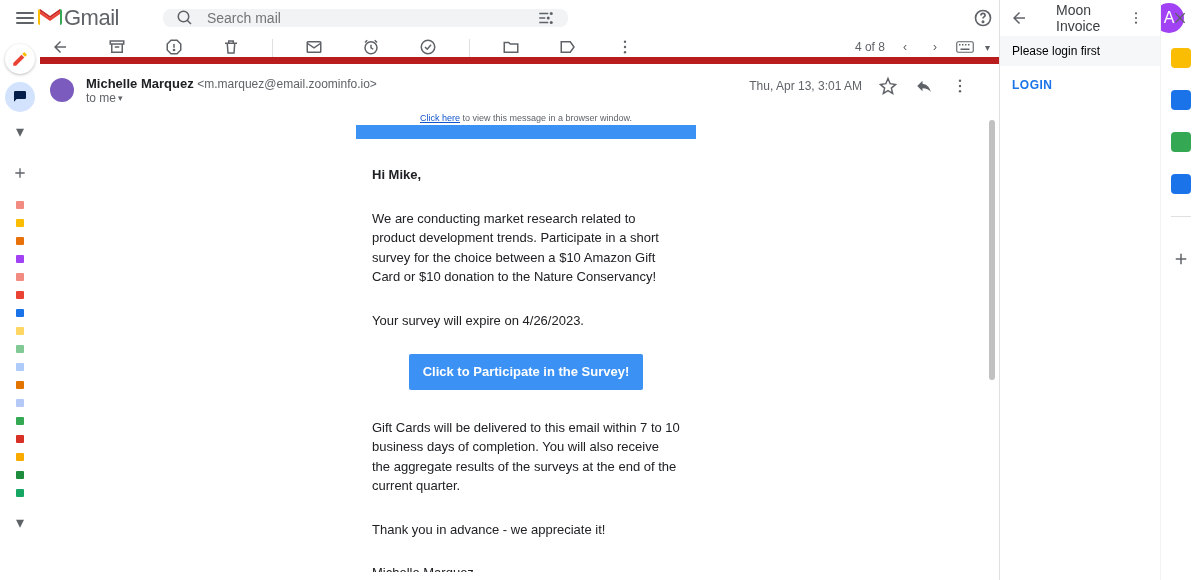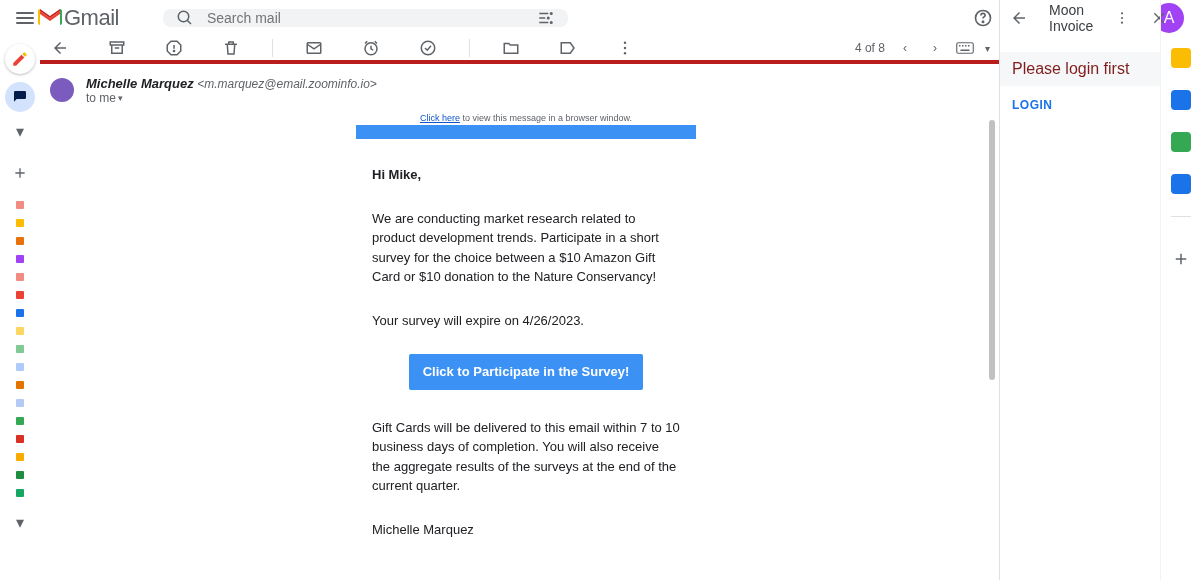--- a/index.html
+++ b/index.html
@@ -21,51 +21,51 @@
 .avatar { width:30px; height:30px; border-radius:50%; background:#a142f4; color:#fff; display:flex; align-items:center; justify-content:center; font-weight:500; }
 
 
 .left-rail { position:absolute; left:0; top:36px; bottom:0; width:40px; background:#fff; display:flex; flex-direction:column; align-items:center; padding-top:8px; gap:8px; }
 .compose-btn { width:30px; height:30px; border-radius:50%; background:#fff; box-shadow:0 1px 3px rgba(0,0,0,.25); display:flex; align-items:center; justify-content:center; }
 .inbox-pill { background:#d3e3fd; width:30px; height:30px; border-radius:50%; display:flex; align-items:center; justify-content:center; }
 .rail-expand { margin-top:2px; color:#5f6368; }
 .label-dot { width:8px; height:8px; border-radius:1px; margin-top:10px; }
 
 
-.conv-toolbar { position:absolute; left:40px; right:200px; top:36px; height:28px; background:#fff; border-bottom:4px solid #b91c1c; display:flex; align-items:center; padding:0 10px; gap:37px; color:#5f6368; }
+.conv-toolbar { position:absolute; left:40px; right:200px; top:36px; height:28px; background:#fff; border-bottom:7px solid #b91c1c; display:flex; align-items:flex-end; padding:0 10px; gap:37px; color:#5f6368; }
 .conv-toolbar .sep { width:1px; height:18px; background:#e0e0e0; margin:0 -6px; }
 .pager { margin-left:auto; display:flex; align-items:center; gap:10px; font-size:12px; }
 
 
 .msg-pane { position:absolute; left:40px; right:200px; top:64px; bottom:8px; overflow:auto; background:#fff; }
 .msg-scroll-thumb { position:absolute; right:10px; width:6px; top:120px; height:260px; background:#c1c1c1; border-radius:3px; }
 
 .sender-row { display:flex; align-items:flex-start; padding:12px 30px 4px 10px; gap:12px; }
 .sender-avatar { width:24px; height:24px; border-radius:50%; background:#7b5bbd; margin-top:2px; }
 .sender-info { display:flex; flex-direction:column; }
-.sender-name { font-size:13px;font-style:italic; }
+.sender-name { font-size:13px; }
 .sender-name b { font-weight:700; color:#202124; }
 .sender-addr { color:#5f6368; font-weight:400; font-size:12px; }
 .to-line { color:#5f6368; font-size:12px; display:flex; align-items:center; gap:2px; }
 .msg-meta { margin-left:auto; display:flex; align-items:center; gap:16px; color:#5f6368; font-size:12px; }
 
 
 .body-wrap { margin:0 28px 0 40px; }
 .view-link-row { font-size:9px; color:#5f6368; text-align:center; padding:4px 0 2px; }
 .view-link-row a { color:#1155cc;margin-top:8px; }
 .hero-bar { height:14px; background:#3b92f4; margin:0 auto; width:340px; }
 .content-col { width:340px; margin:0 auto; padding:26px 16px 16px; font-size:13px; color:#202124; line-height:1.5; }
 .content-col p { margin-bottom:24px; }
 .cta { display:block; width:fit-content; margin:4px auto 28px; background:#3b92f4; color:#fff; font-weight:700; font-size:13px; padding:8px 14px; border-radius:2px; text-align:center; }
 
 
 .side-panel { position:absolute; right:40px; top:0; bottom:0; width:160px; background:#fff; box-shadow:-1px 0 0 #e0e0e0; display:flex; flex-direction:column; }
-.sp-header { height:36px; display:flex; align-items:center; padding:0 10px; gap:21px; }
+.sp-header { height:36px; display:flex; align-items:center; padding:0 10px; gap:28px; }
 .sp-title { font-size:14px; color:#3c4043; flex:1; }
-.sp-subhead { background:#f6f7f9; padding:8px 12px; font-size:16px; color:#7f1d1d;margin-top:16px; }
+.sp-subhead { background:#f6f7f9; padding:8px 12px; font-size:12px; color:#000000; }
 .sp-login { color:#1a73e8; font-size:12px; font-weight:700; padding:12px; letter-spacing:.5px; }
 
 
 .addon-rail { position:absolute; right:0; top:0; bottom:0; width:40px; border-left:1px solid #f1f3f4; display:flex; flex-direction:column; align-items:center; padding-top:48px; gap:24px; }
 .addon-icon { width:20px; height:20px; border-radius:4px; }
 .addon-divider { width:20px; height:1px; background:#e0e0e0; margin-top:4px; }
 
 svg { display:block; }
 </style>
 </head>
@@ -261,33 +261,54 @@
 <div class="msg-pane">
   <div class="sender-row">
     <div class="sender-avatar"></div>
     <div class="sender-info">
       <span class="sender-name"><b>Michelle Marquez</b> <span class="sender-addr">&lt;m.marquez@email.zoominfo.io&gt;</span></span>
       <span class="to-line">
           <span>to me</span> 
           <span style="font-size:9px">▾</span>
         </span>
     </div>
+    <div class="msg-meta">
+      <span>Thu, Apr 13, 3:01 AM</span>
+      <span class="icon">
+          <svg width="18" height="18" viewBox="0 0 24 24" fill="none" stroke="#5f6368" stroke-width="2">
+            <path d="M12 2l2.9 6.9L22 10l-5.5 4.8L18.2 22 12 18.3 5.8 22l1.7-7.2L2 10l7.1-1.1z"></path>
+          </svg>
+        </span>
+      <span class="icon">
+          <svg width="18" height="18" viewBox="0 0 24 24" fill="#5f6368">
+            <path d="M10 9V5l-7 7 7 7v-4.1c5 0 8.5 1.6 11 5.1-1-5-4-10-11-11z"></path>
+          </svg>
+        </span>
+      <span class="icon">
+          <svg width="18" height="18" viewBox="0 0 24 24" fill="#5f6368">
+            <circle cx="12" cy="5" r="1.6"></circle>
+            <circle cx="12" cy="12" r="1.6"></circle>
+            <circle cx="12" cy="19" r="1.6"></circle>
+          </svg>
+        </span>
+    </div>
   </div>
 
   <div class="body-wrap">
     <div class="view-link-row">
       <a href="#">Click here</a><span> to view this message in a browser window.</span>
     </div>
     <div class="hero-bar"></div>
     <div class="content-col">
       <p style="margin-bottom:24px;font-weight:700">Hi Mike,</p>
       <p>We are conducting market research related to product development trends. Participate in a short survey for the choice between a $10 Amazon Gift Card or $10 donation to the Nature Conservancy!</p>
       <p>Your survey will expire on 4/26/2023.</p>
       <a class="cta">Click to Participate in the Survey!</a>
       <p>Gift Cards will be delivered to this email within 7 to 10 business days of completion. You will also receive the aggregate results of the surveys at the end of the current quarter.</p>
+      <p>Thank you in advance - we appreciate it!</p>
       <p style="margin-bottom:0">Michelle Marquez</p>
 
     </div>
 
   </div>
 
 </div>
 <div class="msg-scroll-thumb" style="right:205px"></div>
 
 <div class="side-panel">

